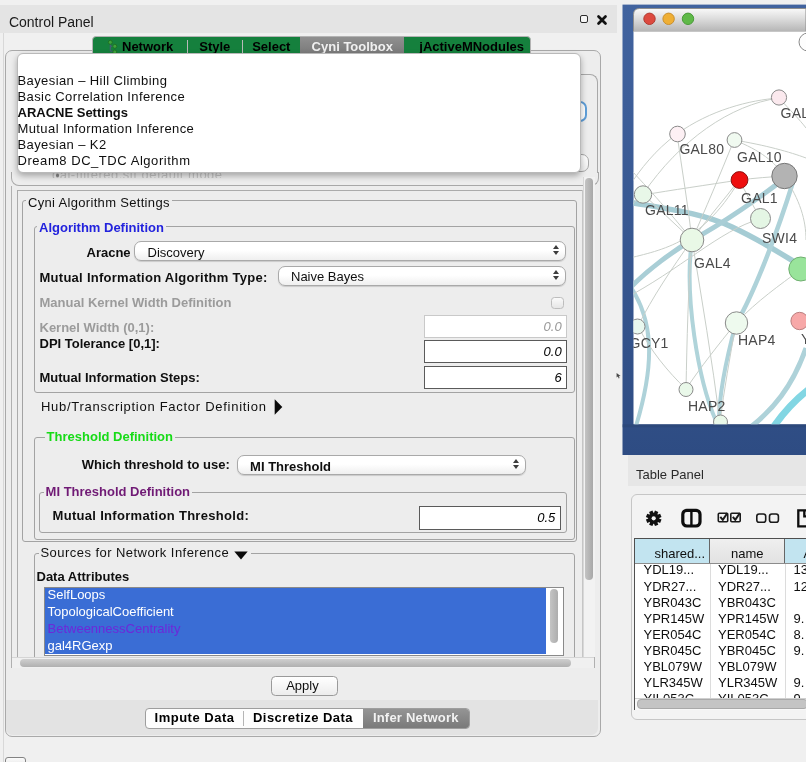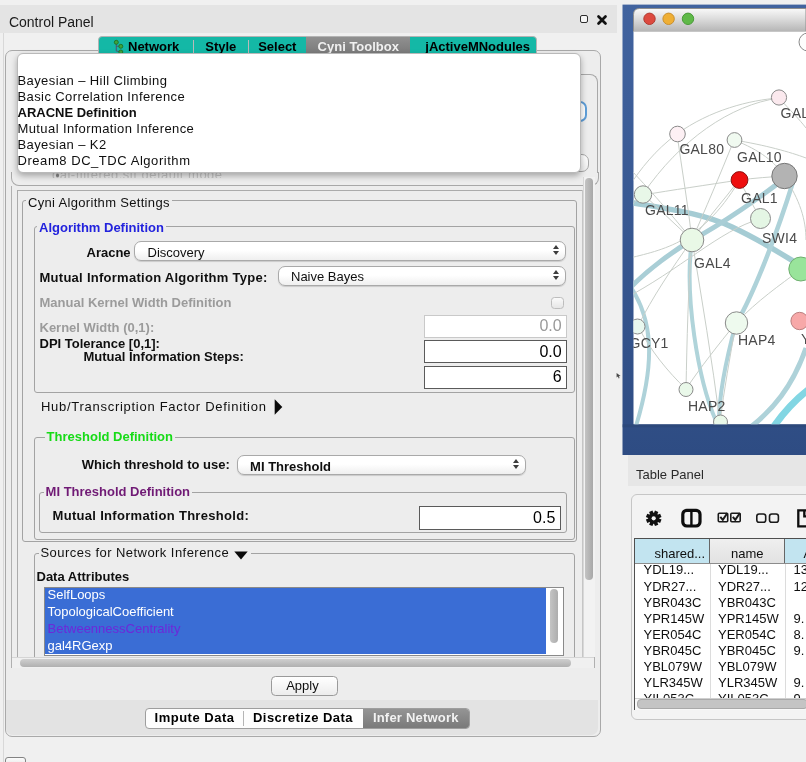--- a/index.html
+++ b/index.html
@@ -8,42 +8,42 @@
 .abs{position:absolute;}
 .lbl{position:absolute;font-size:13px;color:#0f0f0f;white-space:nowrap;line-height:13px;}
 .b{font-weight:bold;}
 .dis{color:#9b9b9b;}
 .combo{position:absolute;border:1px solid #a9a9a9;border-radius:7px;
   background:linear-gradient(#ffffff 45%,#efefef);box-shadow:0 1px 1px rgba(0,0,0,0.15);}
 .combo .ct{position:absolute;left:12.5px;top:3.5px;font-size:13px;line-height:13px;color:#0f0f0f;white-space:nowrap;}
 .spin{position:absolute;width:6px;}
 .spin .u{width:0;height:0;border-left:3px solid transparent;border-right:3px solid transparent;border-bottom:4.6px solid #3c3c3c;margin-bottom:2.2px;}
 .spin .d{width:0;height:0;border-left:3px solid transparent;border-right:3px solid transparent;border-top:4.6px solid #3c3c3c;}
-.tf{position:absolute;background:#fff;font-size:16px;text-align:right;color:#000;
-  display:flex;align-items:center;justify-content:flex-end;}
+.tf{position:absolute;background:#fff;font-size:13px;text-align:right;color:#000;
+  display:flex;align-items:center;justify-content:flex-end;font-style:italic;}
 .fs{position:absolute;border:1px solid #a3a3a3;border-radius:3px;}
 .leg{position:absolute;font-size:13px;line-height:13px;background:#ededed;padding:0 2px;white-space:nowrap;}
 </style>
 </head>
 <body>
 <div id="root">
 
 <div class="abs" style="left:2.5px;top:33px;width:1px;height:729px;background:#d8d8d8;"></div>
 
 <div class="abs" style="left:0;top:5px;width:617px;height:28px;background:#e4e4e4;"></div>
 <div class="lbl" style="left:8.9px;top:14.8px;color:#1a1a1a;font-size:14px;line-height:14px;">Control Panel</div>
 <div class="abs" style="left:579.5px;top:15px;width:6px;height:5.5px;border:1.7px solid #2d2d2d;border-radius:2px;background:#f5f5f5;"></div>
 <svg class="abs" style="left:595.5px;top:13.5px;" width="12" height="12" viewBox="0 0 12 12">
   <path d="M2.5 2.5 L9.5 9.5 M9.5 2.5 L2.5 9.5" stroke="#101010" stroke-width="2.7" stroke-linecap="round"></path>
 </svg>
 
 <div class="abs" style="left:4.5px;top:50px;width:594px;height:684.5px;background:#ededed;border:1px solid #a9a9a9;border-radius:7px;"></div>
 <div class="abs" style="left:5.5px;top:699.5px;width:592px;height:35px;background:#e3e3e3;border-radius:0 0 7px 7px;"></div>
 
-<div class="abs" id="toptabs" style="left:98px;top:36.2px;width:437px;height:21px;background:#14b8a6;border:1px solid #b3b3b3;border-radius:4px;">
+<div class="abs" id="toptabs" style="left:92px;top:36.2px;width:437px;height:21px;background:#15803d;border:1px solid #b3b3b3;border-radius:4px;">
       <div style="position:absolute;left:0px;top:0;width:94.3px;height:21px;text-align:center;font-size:13px;font-weight:bold;line-height:20px;"><svg width="11" height="15" viewBox="0 0 11 15" style="vertical-align:-3px;margin-right:4px;">
           <g stroke="#4a5a78" stroke-width="1.1" fill="none">
             <path d="M3.3 4 L3.3 12 M3.3 7.3 L7.5 7.3 M3.3 12 L7.5 12.8"></path>
           </g>
           <circle cx="3.3" cy="3.3" r="2" fill="#3ca43c" stroke="#1d6b1d" stroke-width="0.8"></circle>
           <circle cx="7.8" cy="7.3" r="2" fill="#3ca43c" stroke="#1d6b1d" stroke-width="0.8"></circle>
           <circle cx="7.8" cy="13" r="2" fill="#3ca43c" stroke="#1d6b1d" stroke-width="0.8"></circle>
         </svg>Network</div>
       <div style="position:absolute;left:94.3px;top:2.5px;width:1px;height:16px;background:#b9b9b9;"></div>
       <div style="position:absolute;left:94.3px;top:0;width:55px;height:21px;text-align:center;font-size:13px;font-weight:bold;line-height:20px;">Style</div>
@@ -92,21 +92,21 @@
         <div class="u"></div>
         <div class="d"></div>
       </div>
 </div>
 <div class="lbl b dis" style="left:39.5px;top:295.6px;">Manual Kernel Width Definition</div>
 <div class="abs" style="left:551px;top:296.5px;width:11px;height:10px;border:1px solid #bdbdbd;border-radius:3.5px;background:linear-gradient(#fafafa,#e6e6e6);"></div>
 <div class="lbl b dis" style="left:39.5px;top:320.6px;">Kernel Width (0,1):</div>
 <div class="tf" style="left:424px;top:315px;width:136.7px;height:20.5px;border:1px solid #c9c9c9;color:#999;padding-right:4.5px;">0.0</div>
 <div class="lbl b" style="left:39.5px;top:337px;">DPI Tolerance [0,1]:</div>
 <div class="tf" style="left:424px;top:340.4px;width:136.7px;height:21.1px;border:1px solid #5a5a5a;padding-right:4.5px;">0.0</div>
-<div class="lbl b" style="left:39.5px;top:350px;margin-left:44px;">Mutual Information Steps:</div>
+<div class="lbl b" style="left:39.5px;top:371px;">Mutual Information Steps:</div>
 <div class="tf" style="left:424px;top:366.2px;width:136.7px;height:20.4px;border:1px solid #5a5a5a;padding-right:4.5px;">6</div>
 
 <div class="lbl" style="left:41px;top:400.4px;letter-spacing:0.72px;">Hub/Transcription Factor Definition</div>
 <svg class="abs" style="left:274px;top:399px;" width="9" height="16" viewBox="0 0 9 16">
       <polygon points="0.7,0.3 0.7,15.7 8.3,8" fill="#0a0a0a"></polygon>
     </svg>
 
 <div class="fs" style="left:33.5px;top:436.8px;width:539.8px;height:101px;"></div>
 <div class="leg b" style="left:44.6px;top:430.2px;color:#16db16;">Threshold Definition</div>
 <div class="lbl b" style="left:81.7px;top:458.2px;">Which threshold to use:</div>
@@ -150,21 +150,21 @@
 <div class="abs" id="bottabs" style="left:145px;top:708.2px;width:322.5px;height:18.6px;background:#fdfdfd;border:1px solid #9e9e9e;border-radius:4px;">
       <div style="position:absolute;left:0px;top:0;width:97px;height:18.6px;text-align:center;font-size:13px;font-weight:bold;line-height:18.6px;letter-spacing:0.5px;">Impute Data</div>
       <div style="position:absolute;left:97px;top:2px;width:1px;height:14.6px;background:#b5b5b5;"></div>
       <div style="position:absolute;left:97px;top:0;width:120px;height:18.6px;text-align:center;font-size:13px;font-weight:bold;line-height:18.6px;letter-spacing:0.45px;">Discretize Data</div>
       <div style="position:absolute;left:217px;top:0;width:105.5px;height:18.6px;text-align:center;font-size:13px;font-weight:bold;line-height:18.6px;letter-spacing:0.2px;background:linear-gradient(#949494,#7a7a7a);color:#f2f2f2;border-radius:0 3px 3px 0;">Infer Network</div>
     </div>
 
 <div class="abs" style="left:17px;top:53px;width:561.5px;height:117.5px;background:#fff;border:1px solid #b9b9b9;border-radius:6px;box-shadow:0 3px 6px rgba(0,0,0,0.3);"></div>
 <div class="lbl" style="left:17.5px;top:74px;letter-spacing:0.4px;">Bayesian – Hill Climbing</div>
 <div class="lbl" style="left:17.5px;top:90px;letter-spacing:0.4px;">Basic Correlation Inference</div>
-<div class="lbl b" style="left:17.5px;top:106px;">ARACNE Definition</div>
+<div class="lbl b" style="left:17.5px;top:106px;">ARACNE Settings</div>
 <div class="lbl" style="left:17.5px;top:122px;letter-spacing:0.4px;">Mutual Information Inference</div>
 <div class="lbl" style="left:17.5px;top:138px;letter-spacing:0.4px;">Bayesian – K2</div>
 <div class="lbl" style="left:17.5px;top:154px;letter-spacing:0.55px;">Dream8 DC_TDC Algorithm</div>
 
 <svg class="abs" style="left:622px;top:4px;" width="184" height="451" viewBox="622 4 184 451">
   <defs>
     <linearGradient id="blg" x1="0" y1="0" x2="0" y2="1">
       <stop offset="0" stop-color="#41639f"></stop>
           <stop offset="1" stop-color="#2e4c83"></stop>
     </linearGradient>

